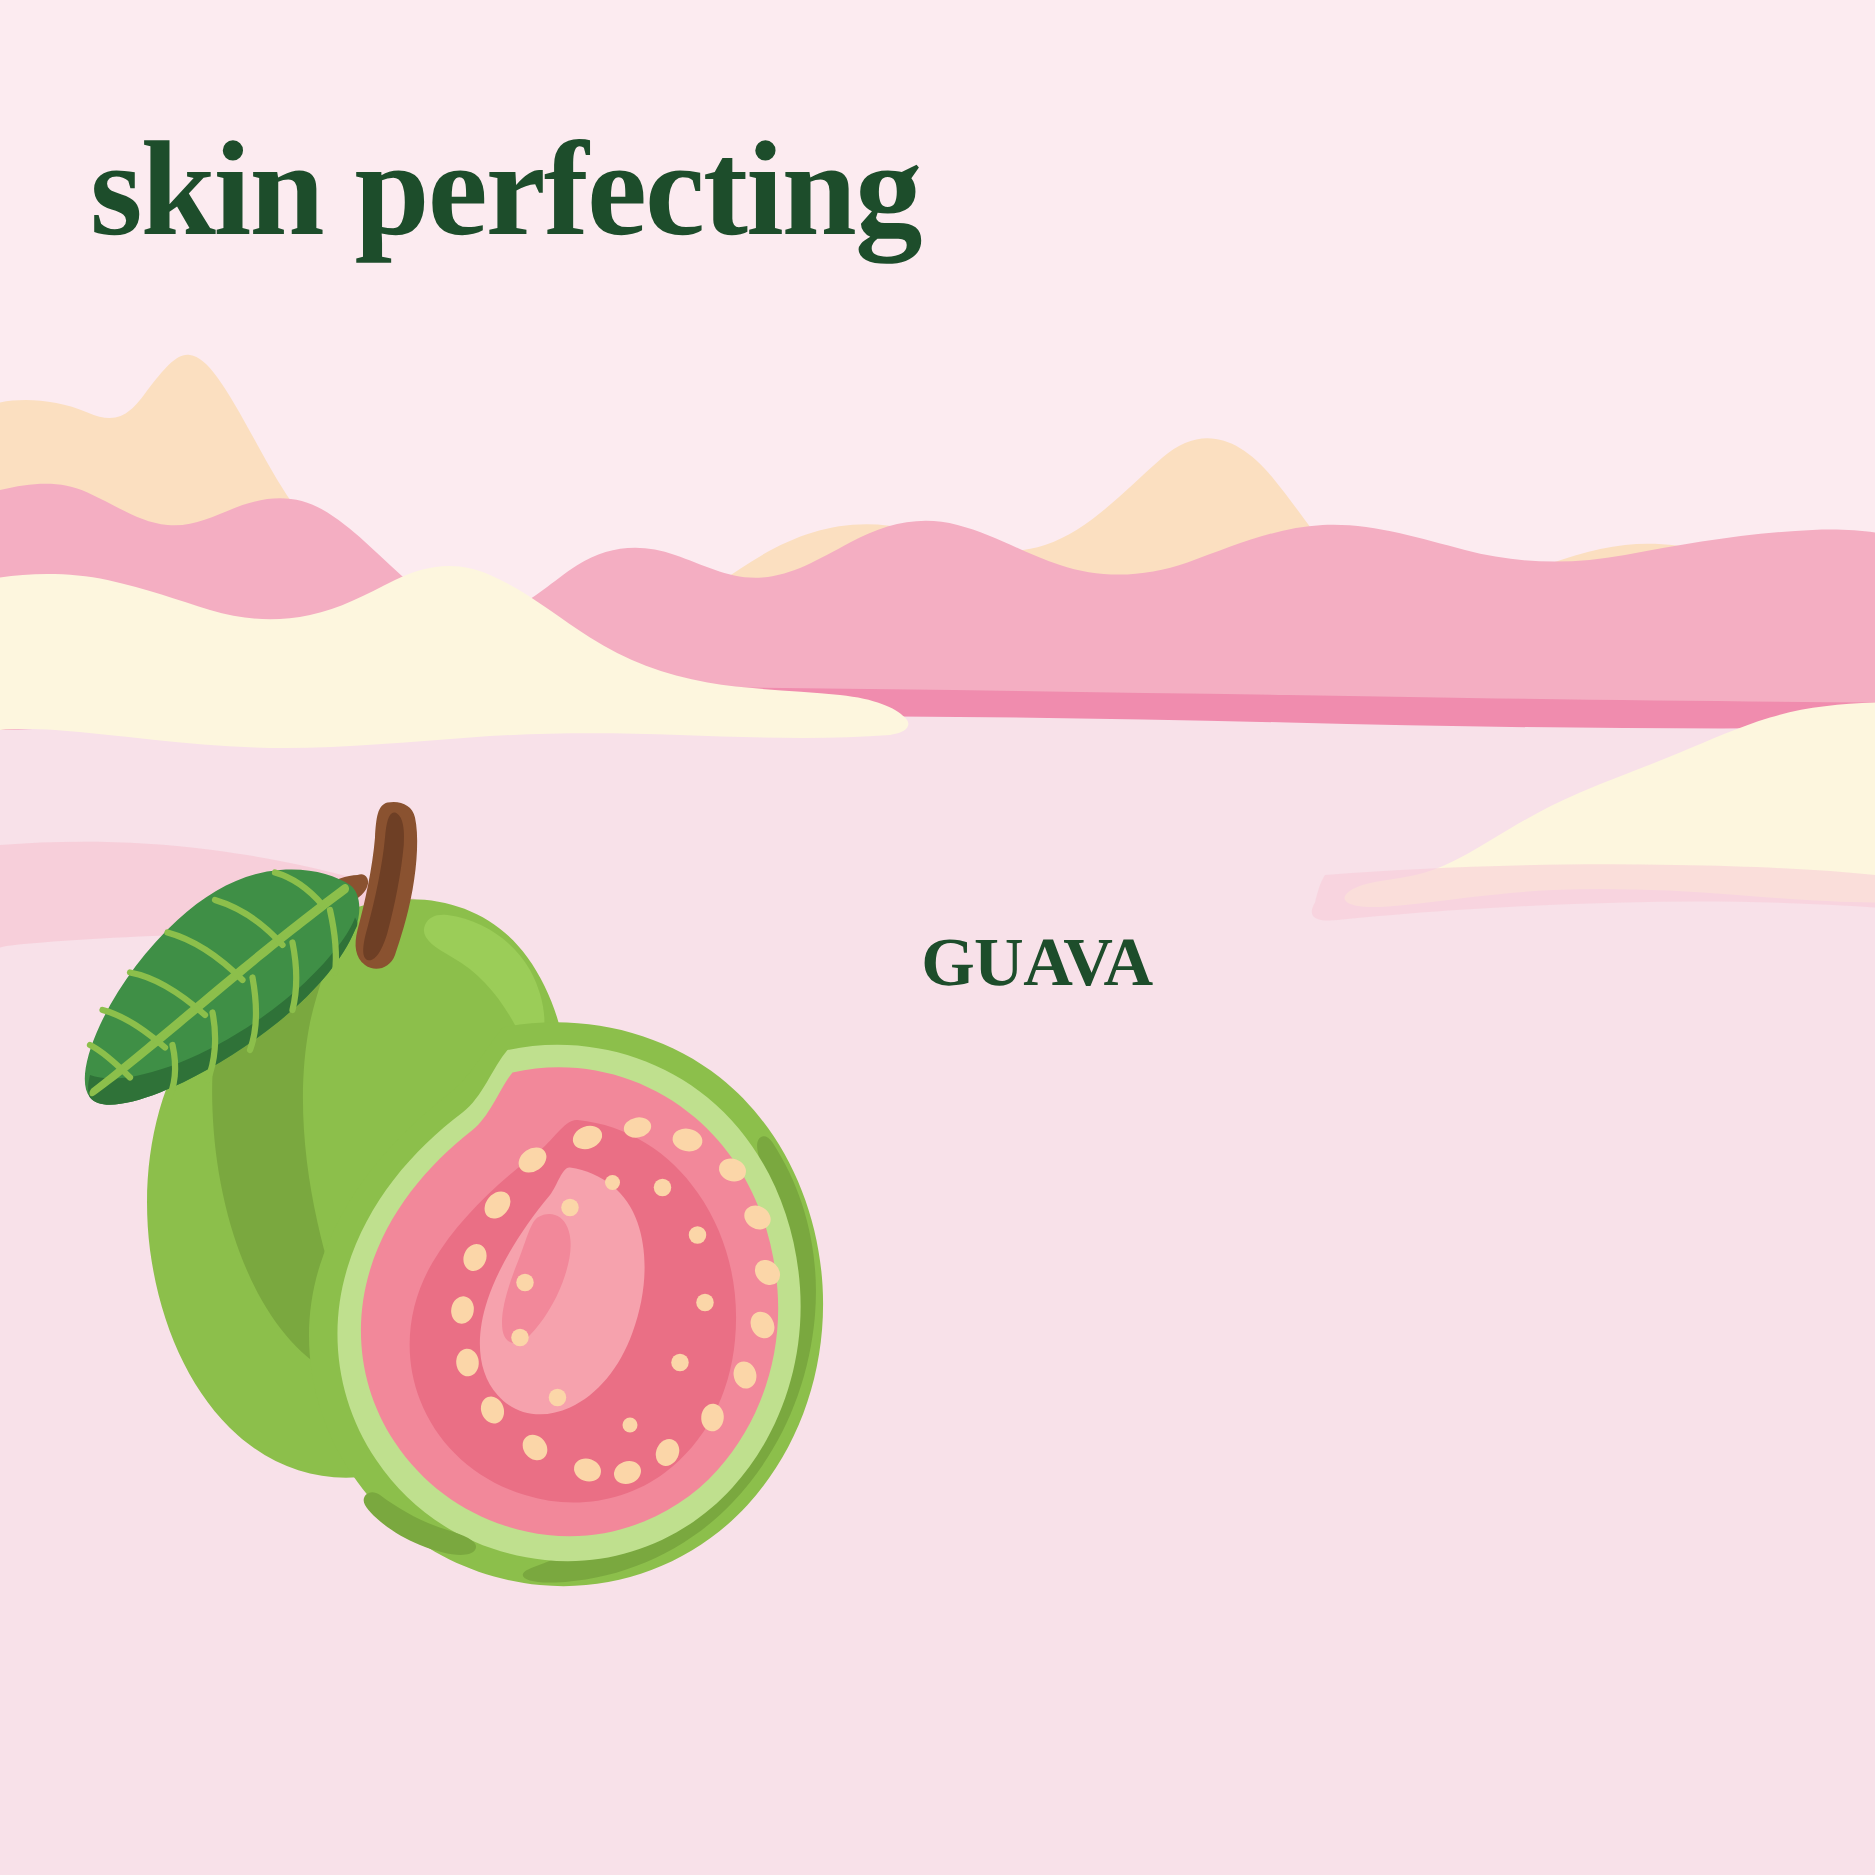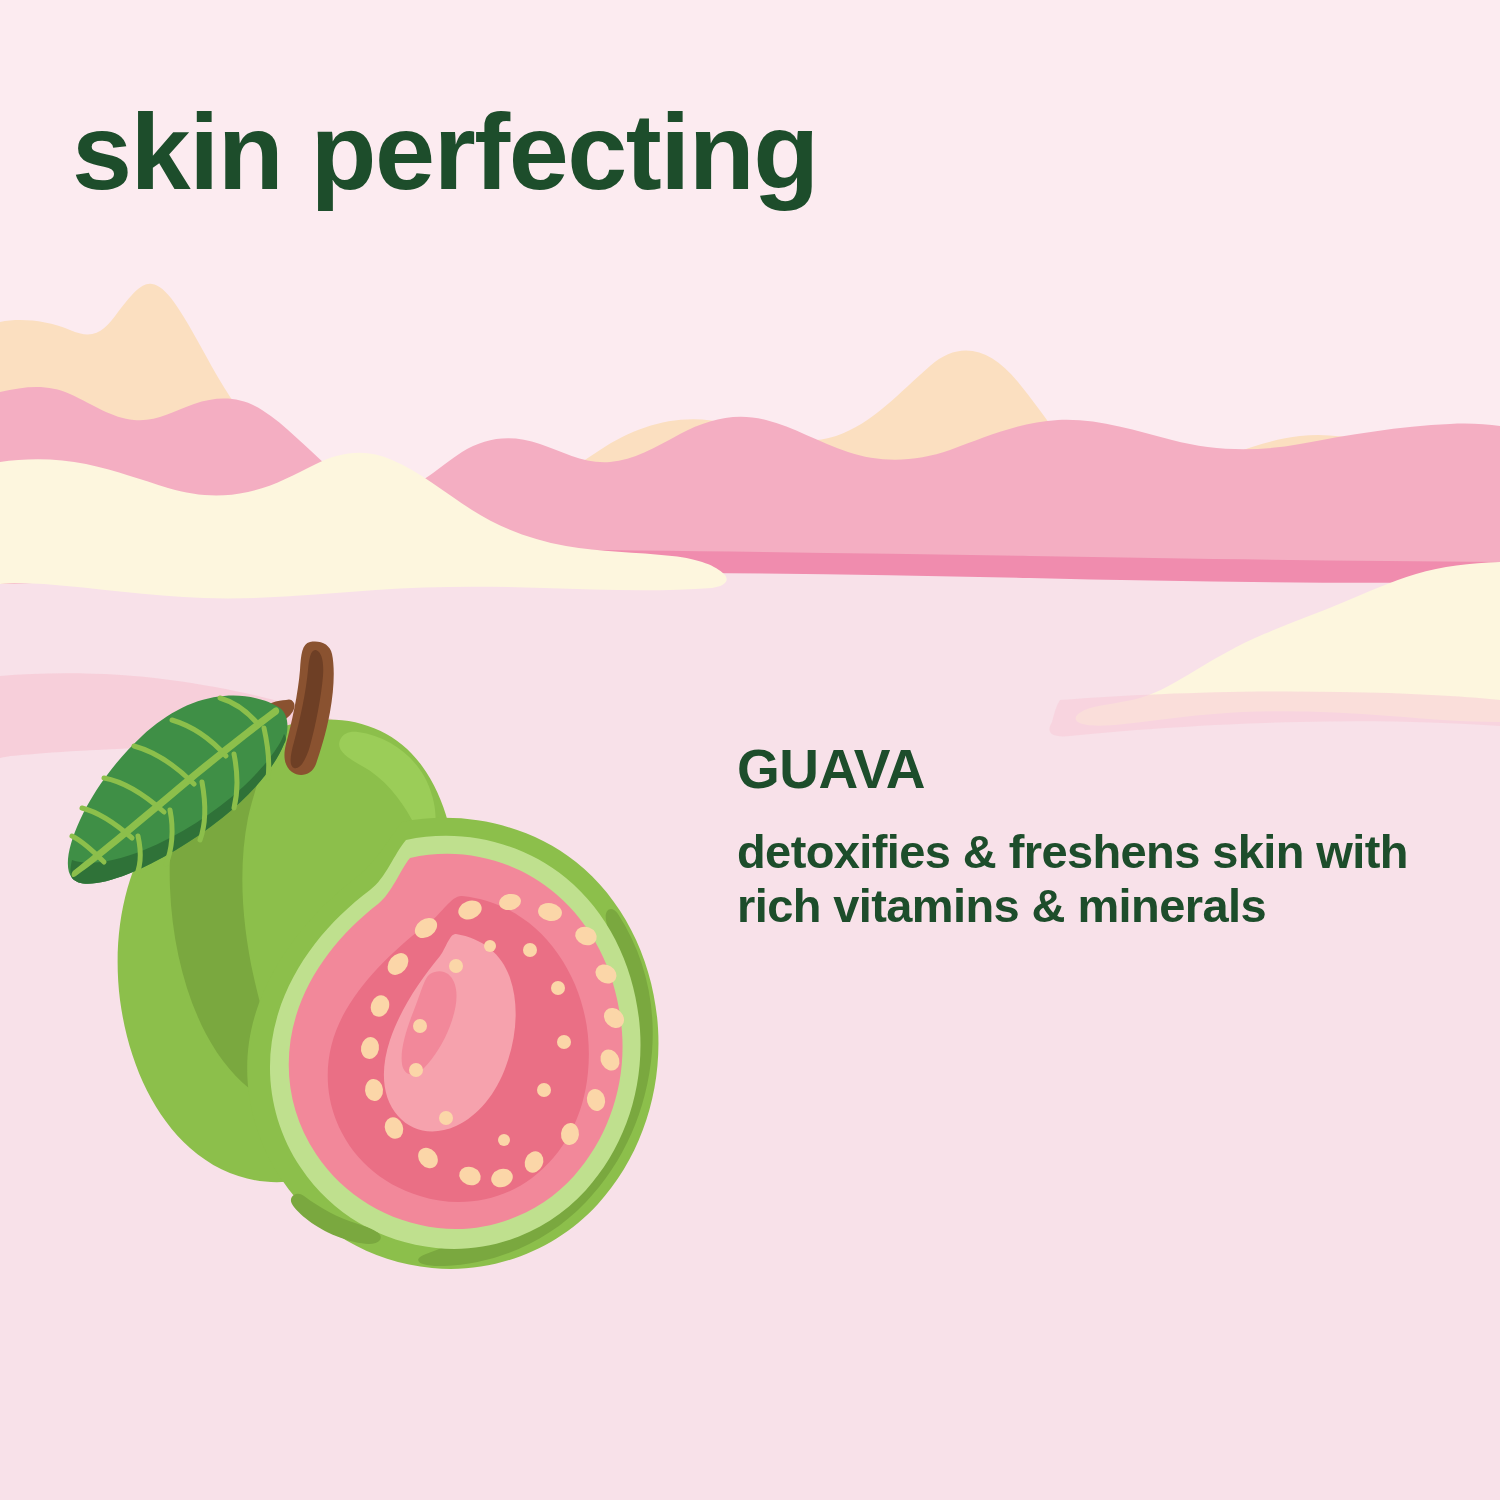--- a/index.html
+++ b/index.html
@@ -6,21 +6,21 @@
     margin: 0;
     padding: 0;
     background: #ffffff;
   }
   #canvas {
     position: relative;
     width: 1500px;
     height: 1500px;
     overflow: hidden;
     background: #fcebf0;
-    font-family: Liberation Sans, sans-serif;
+    font-family: Liberation Serif, serif;
   }
   #scenery {
     position: absolute;
     inset: 0;
     width: 1500px;
     height: 1500px;
     display: block;
   }
   #headline {
     position: absolute;
@@ -382,16 +382,15 @@
     <path d="M246 568
              C 262 580, 280 590, 300 596
              C 316 601, 326 606, 322 612
              C 317 619, 298 616, 278 608
              C 258 600, 240 586, 234 576
              C 230 569, 238 562, 246 568 Z" fill="#7aa83f"></path>
   </svg>
 
   <div id="info-block">
     <div id="ingredient-name">GUAVA</div>
-    <p class="benefit">detoxifies &amp; freshens skin with rich vitamins &amp; minerals</p>
   </div>
 
 </div>
 
 </body></html>

